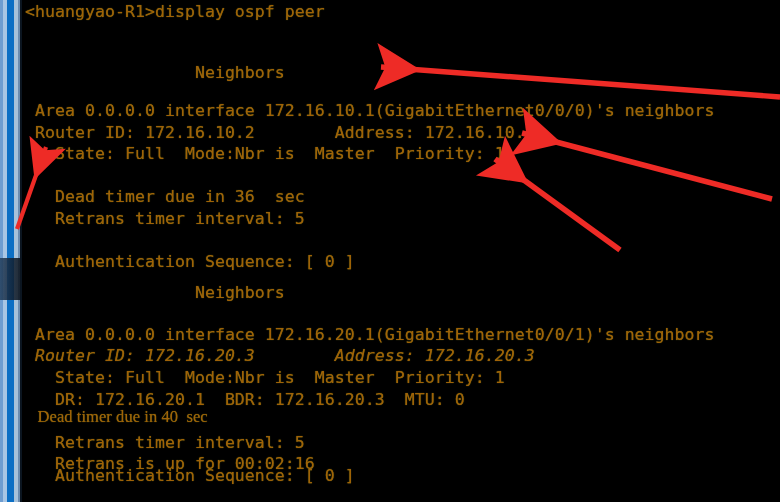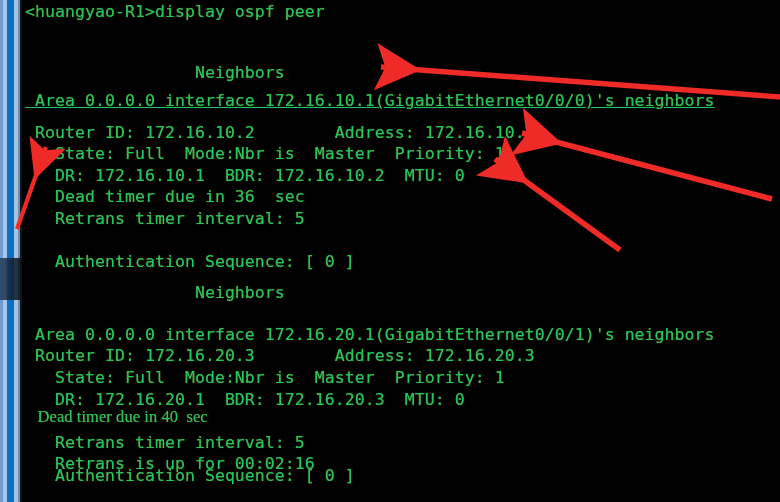--- a/index.html
+++ b/index.html
@@ -56,21 +56,21 @@
     top: 0;
     width: 755px;
     height: 502px;
     background: #000000;
     z-index: 1;
   }
   .line {
     position: absolute;
     left: 0;
     white-space: pre;
-    color: #22c55e;
+    color: #a16207;
     font-size: 16.5px;
     letter-spacing: 0.06px;
     line-height: 20px;
     text-shadow: 0 0 1px rgba(214,214,46,.55);
   }
 
   
   #arrow-layer {
     position: absolute;
     left: 0;
@@ -93,30 +93,29 @@
     <div class="frame-band band-d"></div>
     <div class="frame-band band-e"></div>
     <div class="frame-band band-f"></div>
     <div class="frame-band band-g"></div>
     <div id="frame-notch"></div>
   </div>
 
   <div id="terminal">
       <div class="line" style="top: 2px;">&lt;huangyao-R1&gt;display ospf peer</div>
       <div class="line" style="top: 63px;">                 Neighbors</div>
-      <div class="line" style="top: 91px; text-decoration: underline;"> Area 0.0.0.0 interface 172.16.10.1(GigabitEthernet0/0/0)'s neighbors</div>
+      <div class="line" style="top: 101px;"> Area 0.0.0.0 interface 172.16.10.1(GigabitEthernet0/0/0)'s neighbors</div>
       <div class="line" style="top: 123px;"> Router ID: 172.16.10.2        Address: 172.16.10.2</div>
       <div class="line" style="top: 144px;">   State: Full  Mode:Nbr is  Master  Priority: 1</div>
-      <div class="line" style="top: 166px;">   DR: 172.16.10.1  BDR: 172.16.10.2  MTU: 0</div>
       <div class="line" style="top: 187px; text-align: right;">   Dead timer due in 36  sec</div>
       <div class="line" style="top: 209px;">   Retrans timer interval: 5</div>
       <div class="line" style="top: 252px;">   Authentication Sequence: [ 0 ]</div>
       <div class="line" style="top: 283px;">                 Neighbors</div>
       <div class="line" style="top: 325px; text-align: center;"> Area 0.0.0.0 interface 172.16.20.1(GigabitEthernet0/0/1)'s neighbors</div>
-      <div class="line" style="top: 346px;"> Router ID: 172.16.20.3        Address: 172.16.20.3</div>
+      <div class="line" style="top: 346px; font-style: italic;"> Router ID: 172.16.20.3        Address: 172.16.20.3</div>
       <div class="line" style="top: 368px;">   State: Full  Mode:Nbr is  Master  Priority: 1</div>
       <div class="line" style="top: 390px;">   DR: 172.16.20.1  BDR: 172.16.20.3  MTU: 0</div>
       <div class="line" style="top: 407px; font-family: Liberation Serif, serif;">   Dead timer due in 40  sec</div>
       <div class="line" style="top: 433px;">   Retrans timer interval: 5</div>
       <div class="line" style="top: 454px;">   Retrans is up for 00:02:16</div>
       <div class="line" style="top: 466px;">   Authentication Sequence: [ 0 ]</div>
     </div>
 
   <svg id="arrow-layer" viewBox="0 0 780 502" width="780" height="502">
     <defs>

